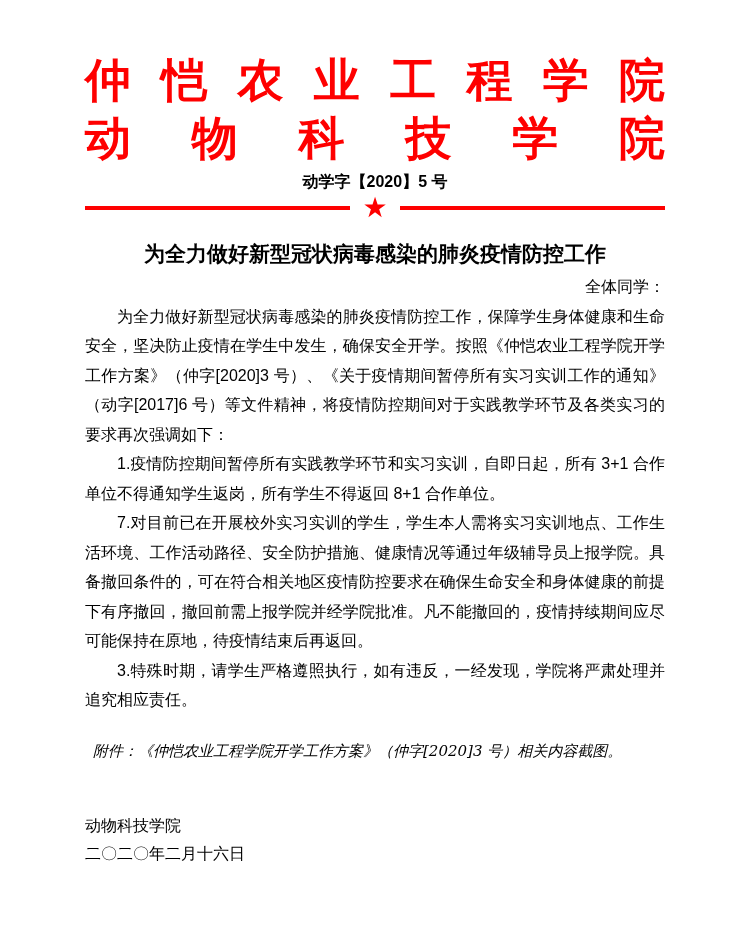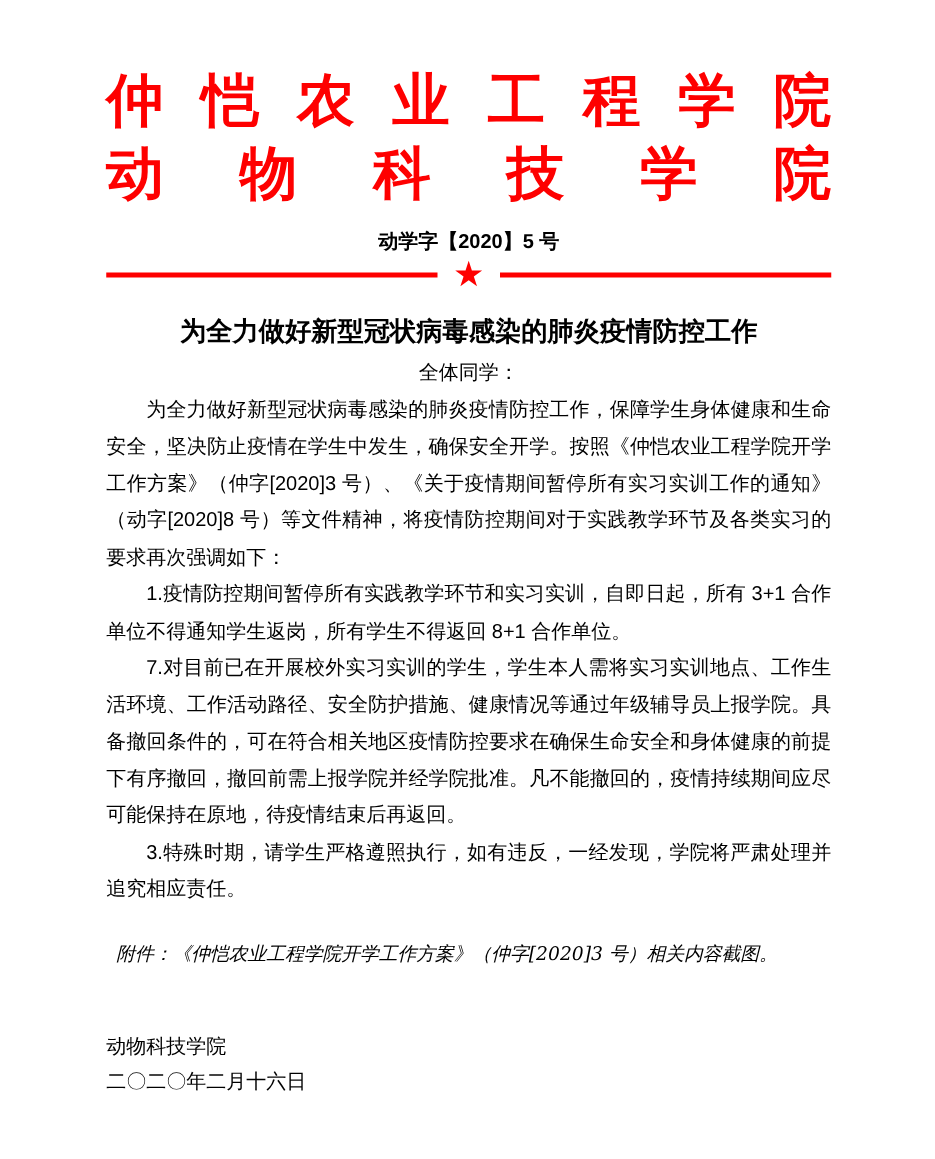--- a/index.html
+++ b/index.html
@@ -25,21 +25,21 @@
     color: var(--accent);
     font-weight: bold;
     font-size: 46px;
     line-height: 50px;
     white-space: nowrap;
   }
   .org-line span { display: block; }
   .org-line.second { margin-top: 8px; }
 
   .doc-number {
-    margin-top: 22px;
+    margin-top: 10px;
     text-align: center;
     font-weight: bold;
     font-size: 16px;
     line-height: 18px;
   }
 
   .divider {
     display: flex;
     align-items: center;
     margin-top: 3px;
@@ -64,21 +64,21 @@
     font-size: 21px;
     line-height: 26px;
   }
 
   .body-text {
     margin-top: 5px;
     font-size: 16px;
     line-height: 29.5px;
     text-align: justify;
   }
-  .salutation { text-align: center; }
+  .salutation { text-align: right; }
   .para { text-indent: 2em; }
 
   .attachment {
     margin-top: 25px;
     padding-left: 8px;
     font-family: "DejaVu Serif", serif;
     font-style: italic;
     font-size: 15px;
     line-height: 22px;
   }
@@ -119,21 +119,21 @@
       <div class="line"></div>
       <div class="star">★</div>
       <div class="line"></div>
     </div>
   </div>
 
   <div class="notice-title">为全力做好新型冠状病毒感染的肺炎疫情防控工作</div>
 
   <div class="body-text">
     <div class="salutation">全体同学：</div>
-    <p class="para">为全力做好新型冠状病毒感染的肺炎疫情防控工作，保障学生身体健康和生命安全，坚决防止疫情在学生中发生，确保安全开学。按照《仲恺农业工程学院开学工作方案》（仲字[2020]3 号）、《关于疫情期间暂停所有实习实训工作的通知》（动字[2020]8 号）等文件精神，将疫情防控期间对于实践教学环节及各类实习的要求再次强调如下：</p>
+    <p class="para">为全力做好新型冠状病毒感染的肺炎疫情防控工作，保障学生身体健康和生命安全，坚决防止疫情在学生中发生，确保安全开学。按照《仲恺农业工程学院开学工作方案》（仲字[2020]3 号）、《关于疫情期间暂停所有实习实训工作的通知》（动字[2017]6 号）等文件精神，将疫情防控期间对于实践教学环节及各类实习的要求再次强调如下：</p>
     <p class="para">1.疫情防控期间暂停所有实践教学环节和实习实训，自即日起，所有 3+1 合作单位不得通知学生返岗，所有学生不得返回 8+1 合作单位。</p>
     <p class="para">7.对目前已在开展校外实习实训的学生，学生本人需将实习实训地点、工作生活环境、工作活动路径、安全防护措施、健康情况等通过年级辅导员上报学院。具备撤回条件的，可在符合相关地区疫情防控要求在确保生命安全和身体健康的前提下有序撤回，撤回前需上报学院并经学院批准。凡不能撤回的，疫情持续期间应尽可能保持在原地，待疫情结束后再返回。</p>
     <p class="para">3.特殊时期，请学生严格遵照执行，如有违反，一经发现，学院将严肃处理并追究相应责任。</p>
   </div>
 
   <div class="attachment">附件：《仲恺农业工程学院开学工作方案》（仲字[2020]3 号）相关内容截图。</div>
 
   <div class="signature">
     <div>动物科技学院</div>
     <div>二〇二〇年二月十六日</div>

